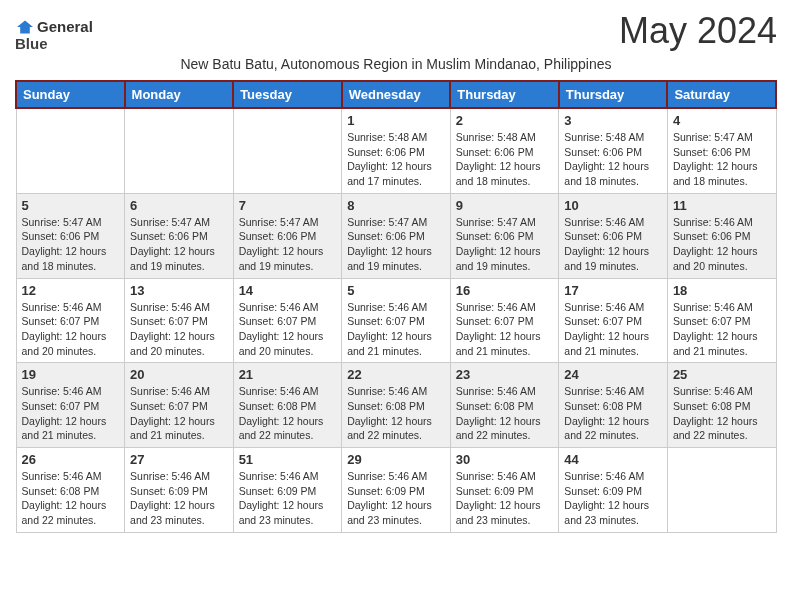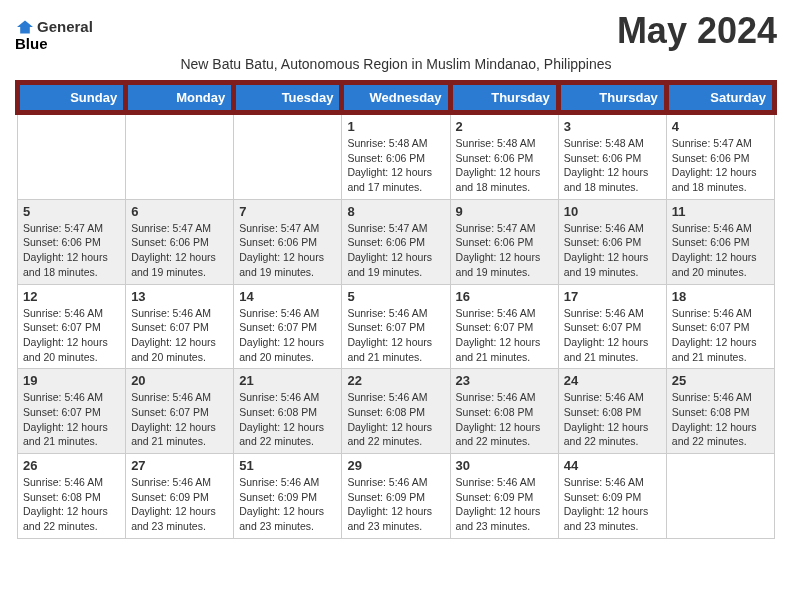--- a/index.html
+++ b/index.html
@@ -1,27 +1,27 @@
 <!DOCTYPE html>
 <html><head>
   <meta charset="utf-8">
   <style>
     * { box-sizing: border-box; margin: 0; padding: 0; }
     body { font-family: Arial, sans-serif; background: #fff; width: 792px; min-height: 612px; }
     .page { width: 792px; padding: 10px 15px 15px; }
     .header-top { display: flex; justify-content: space-between; align-items: flex-end; margin-bottom: 4px; }
     .logo { display: flex; flex-direction: column; align-items: flex-start; }
     .logo-general { font-size: 15px; font-weight: bold; color: #333; }
-    .logo-blue { font-size: 15px; font-weight: bold; color: #000000; }
+    .logo-blue { font-size: 15px; font-weight: bold; color: #404040; }
     .logo-icon { width: 20px; height: 16px; display: inline-block; vertical-align: middle; margin-right: 2px; }
     .logo-row { display: flex; align-items: center; }
-    .month-title { font-size: 36px; font-weight: bold; color: #333; text-align: right; }
+    .month-title { font-size: 36px; font-weight: normal; color: #333; text-align: right; }
     .subtitle { text-align: center; font-size: 14px; color: #333; margin-bottom: 8px; font-weight: normal; }
     .calendar { width: 100%; border-collapse: collapse; }
-    .calendar th { background: #2a7bd1; color: #fff; text-align: right; padding: 5px 6px; font-size: 13px; border: 5px solid #7f1d1d; }
+    .calendar th { background: #2a7bd1; color: #fff; text-align: left; padding: 5px 6px; font-size: 13px; border: 2px solid #7f1d1d; }
     .calendar td { vertical-align: top; border: 1px solid #ccc; padding: 4px 5px; font-size: 10.5px; color: #333; min-width: 100px; background: #fff; }
     .calendar tr:nth-child(even) td { background: #f0f0f0; }
     .day-num { font-size: 13px; font-weight: bold; display: block; margin-bottom: 2px; }
     .day-info { font-size: 10.5px; line-height: 1.4; }
     .empty-cell { background: #fff !important; }
     .calendar tbody tr:nth-child(odd) td { background: #fff; }
     .calendar tbody tr:nth-child(even) td { background: #efefef; }
   </style>
 </head>
 <body>

